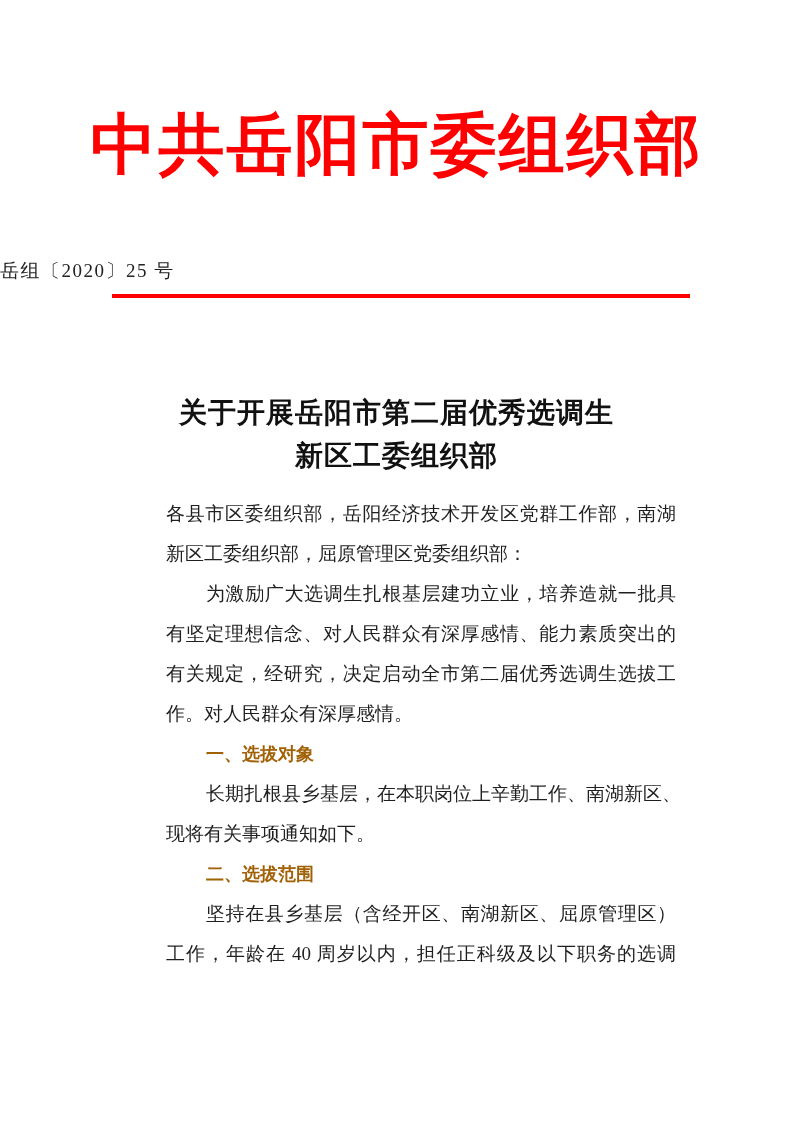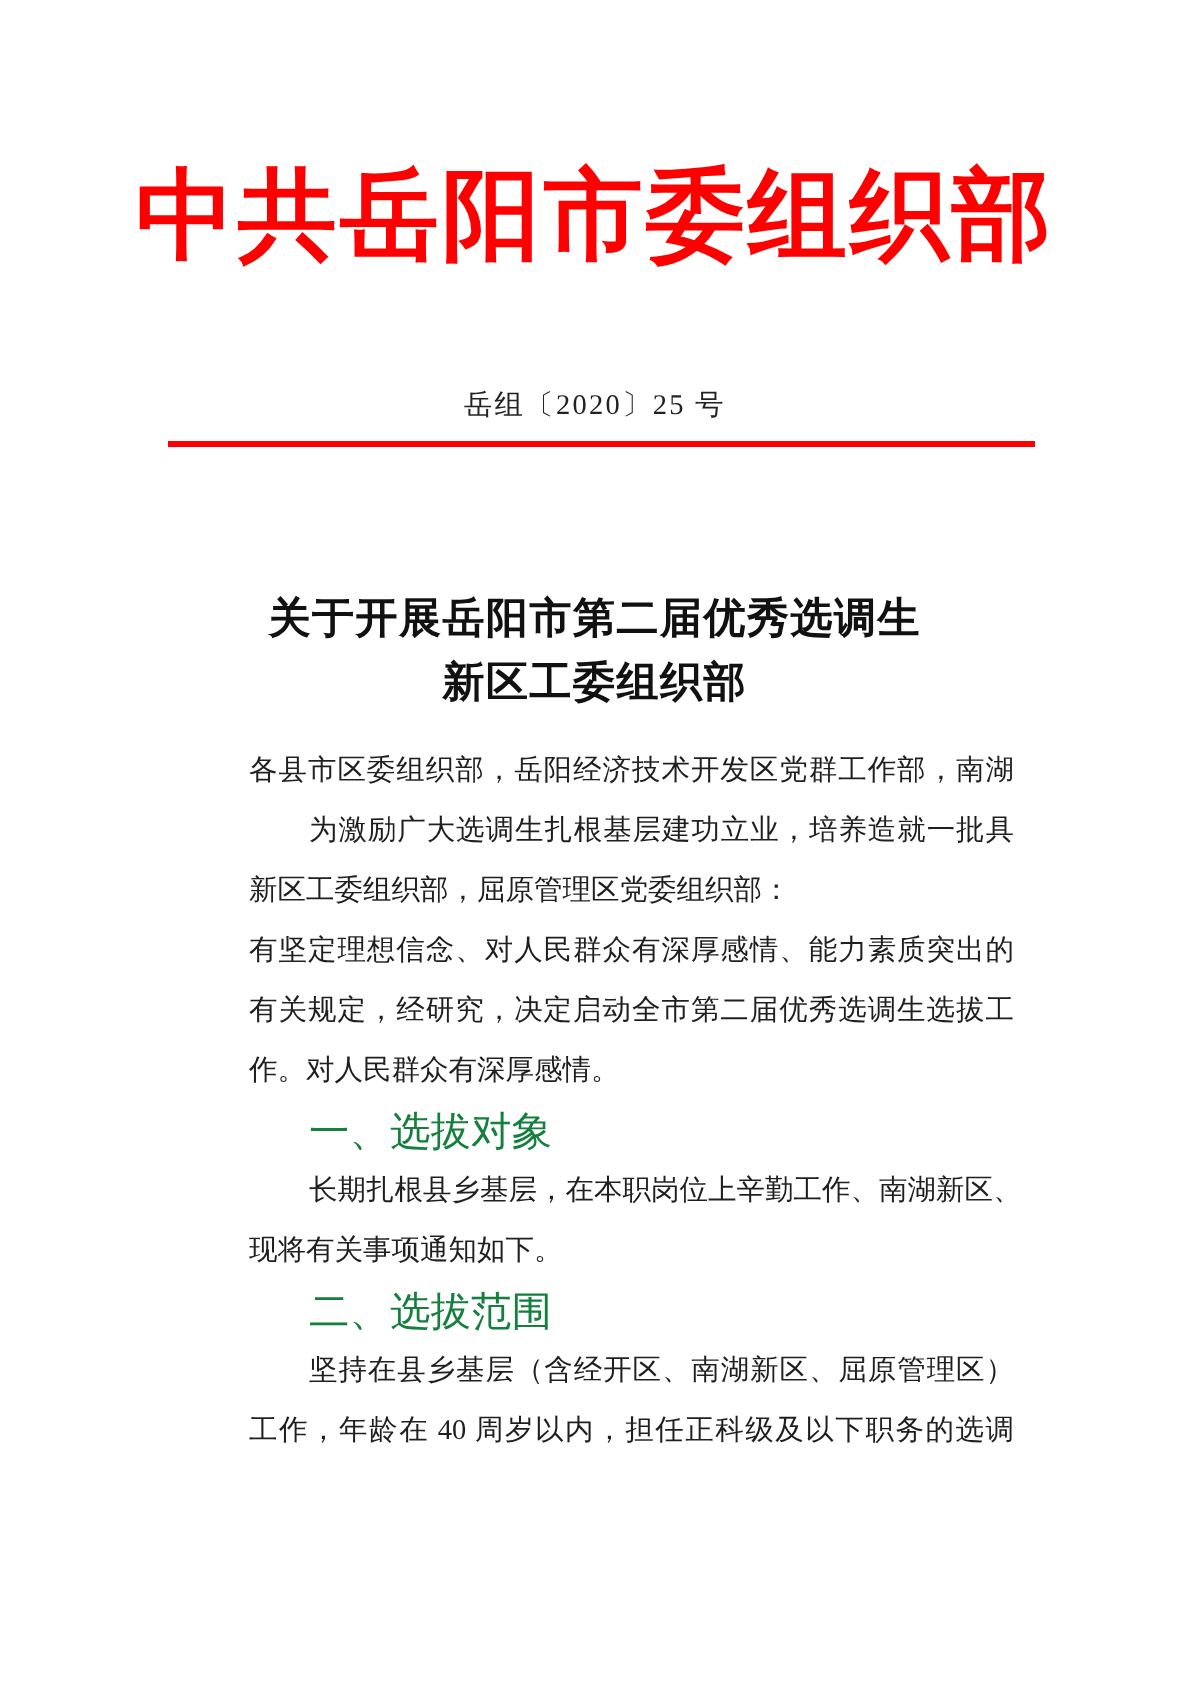--- a/index.html
+++ b/index.html
@@ -30,21 +30,20 @@
     color: #fe0000;
     font-family: "Liberation Serif", "DejaVu Serif", serif;
     white-space: nowrap;
   }
   
   .docnum {
     position: absolute;
     top: 258px;
     left: 0;
     width: 100%;
-    text-align: center;
     font-size: 19px;
     line-height: 26px;
     letter-spacing: 1.5px;
     color: #222222;
     white-space: nowrap;
   }
   
   .redline {
     position: absolute;
     top: 294px;
@@ -86,45 +85,45 @@
   }
   .ln.j {
     text-align: justify;
     text-align-last: justify;
   }
   .ln.ind {
     padding-left: 40px;
   }
   .ln.h {
     font-family: "Liberation Sans", "DejaVu Sans", sans-serif;
-    font-weight: normal;
-    font-size: 27px;
-    color: #15803d;
+    font-weight: bold;
+    font-size: 18px;
+    color: #a16207;
   }
 </style>
 </head>
 <body>
 
 <div class="page">
 
   <div class="agency">中共岳阳市委组织部</div>
 
   <div class="docnum">岳组〔2020〕25 号</div>
 
   <div class="redline"></div>
 
   <div class="title">
     <div>关于开展岳阳市第二届优秀选调生</div>
     <div>新区工委组织部</div>
   </div>
 
   <div class="body-block">
     <div class="ln j">各县市区委组织部，岳阳经济技术开发区党群工作部，南湖</div>
+    <div class="ln">新区工委组织部，屈原管理区党委组织部：</div>
     <div class="ln j ind">为激励广大选调生扎根基层建功立业，培养造就一批具</div>
-    <div class="ln">新区工委组织部，屈原管理区党委组织部：</div>
     <div class="ln j">有坚定理想信念、对人民群众有深厚感情、能力素质突出的</div>
     <div class="ln j">有关规定，经研究，决定启动全市第二届优秀选调生选拔工</div>
     <div class="ln">作。对人民群众有深厚感情。</div>
     <div class="ln h ind">一、选拔对象</div>
     <div class="ln j ind">长期扎根县乡基层，在本职岗位上辛勤工作、南湖新区、</div>
     <div class="ln">现将有关事项通知如下。</div>
     <div class="ln h ind">二、选拔范围</div>
     <div class="ln j ind">坚持在县乡基层（含经开区、南湖新区、屈原管理区）</div>
     <div class="ln j">工作，年龄在 40 周岁以内，担任正科级及以下职务的选调</div>
   </div>

